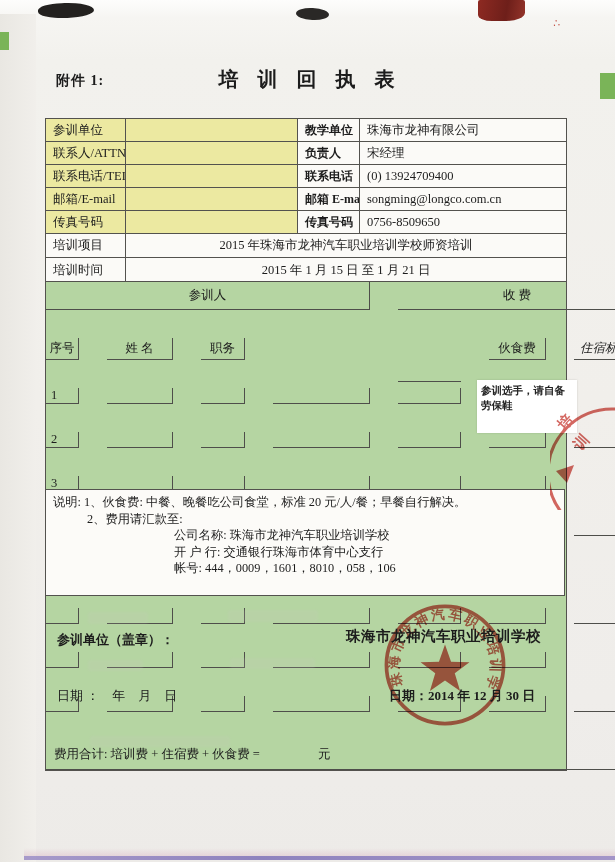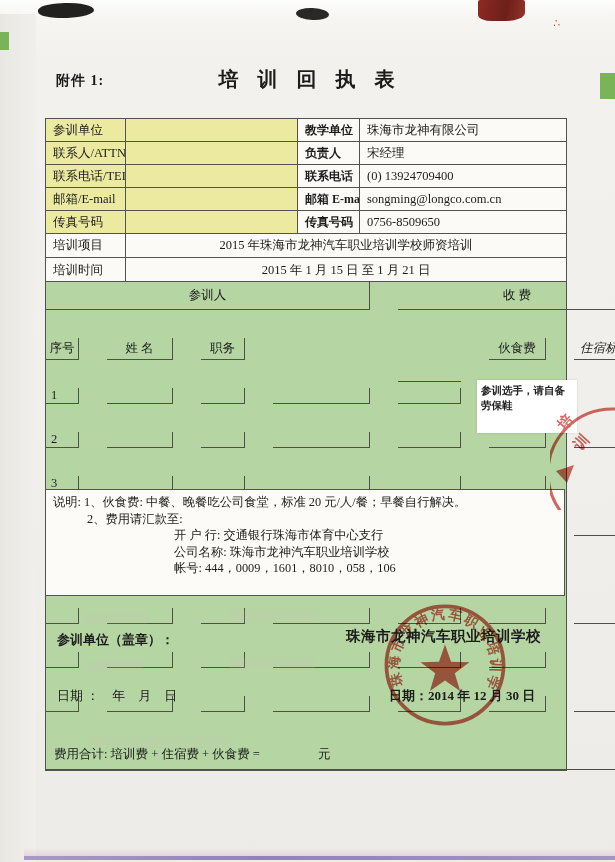--- a/index.html
+++ b/index.html
@@ -190,22 +190,22 @@
 
     <div class="gc nb total-cell" style="grid-area:11/1/12/8;">
       <span>费用合计: 培训费 + 住宿费 + 伙食费 =</span>
       <span class="total-unit">元</span>
     </div>
   </div>
 
   <div class="abs notes">
     <div class="i0">说明: 1、伙食费: 中餐、晚餐吃公司食堂，标准 20 元/人/餐；早餐自行解决。</div>
     <div class="i1">2、费用请汇款至:</div>
+    <div class="i2">公司名称: 珠海市龙神汽车职业培训学校</div>
     <div class="i2">开 户 行: 交通银行珠海市体育中心支行</div>
-    <div class="i2">公司名称: 珠海市龙神汽车职业培训学校</div>
     <div class="i2">帐号: 444，0009，1601，8010，058，106</div>
   </div>
 
   <div class="abs remark">参训选手，请自备劳保鞋</div>
 
   <div class="abs txt sign-label">参训单位（盖章）：</div>
   <div class="abs txt org-name">珠海市龙神汽车职业培训学校</div>
   <div class="abs txt date-left">日期 ：    年    月    日</div>
   <div class="abs txt date-right">日期：2014 年 12 月 30 日</div>
 

